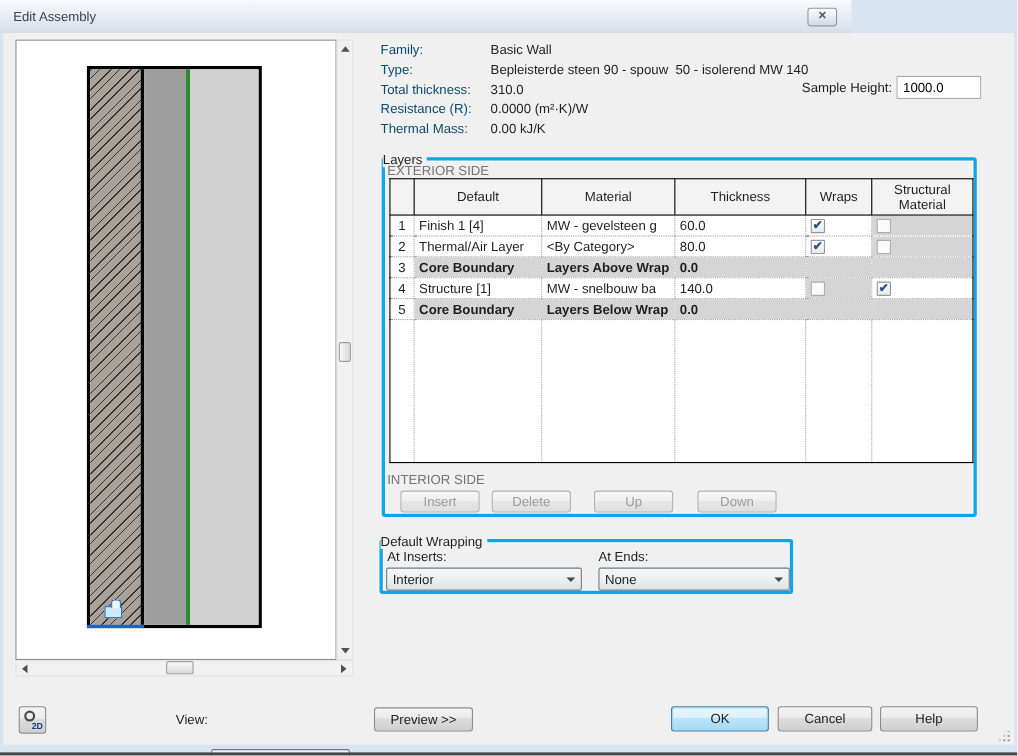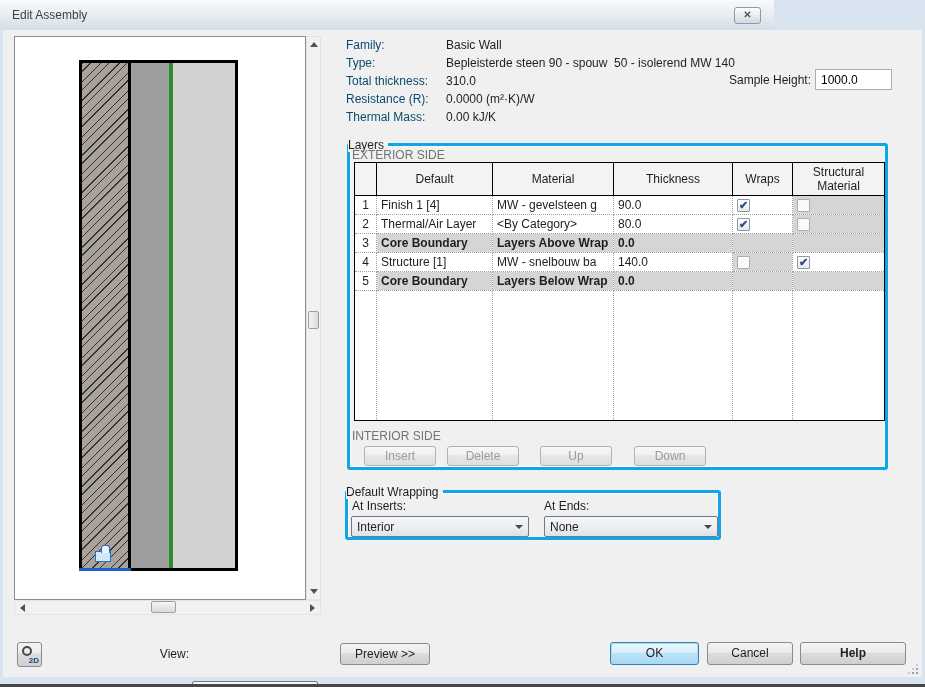--- a/index.html
+++ b/index.html
@@ -95,21 +95,21 @@
 
   
   .btn-2d{position:absolute;left:14px;top:612px;width:25px;height:25px;}
   .icon-2d-circle{position:absolute;left:4px;top:3px;width:10px;height:10px;border:2px solid #4a4a4a;border-radius:50%;}
   .icon-2d-text{position:absolute;right:2px;bottom:1px;font-size:8px;font-weight:bold;color:#17417e;}
   .view-label{position:absolute;left:130px;top:617px;width:56px;text-align:right;}
   .dd-view{left:189px;top:613px;width:126px;height:22px;margin-top:38px;}
   .btn-preview{left:337px;top:613px;width:90px;height:22px;line-height:20px;}
   .btn-ok{left:607px;top:612px;width:89px;height:23px;line-height:21px;}
   .btn-cancel{left:704px;top:612px;width:86px;height:23px;line-height:21px;}
-  .btn-help{left:797px;top:612px;width:106px;height:23px;line-height:21px;font-weight:bold;}
+  .btn-help{left:797px;top:612px;width:89px;height:23px;line-height:21px;}
   .grip{position:absolute;right:4px;bottom:3px;width:12px;height:12px;}
   .grip::after{content:"";position:absolute;right:0;bottom:0;width:2px;height:2px;background:#9aa2ad;
     box-shadow:-4px 0 #9aa2ad,-8px 0 #c6ccd4,0 -4px #9aa2ad,-4px -4px #c6ccd4,0 -8px #c6ccd4;}
 </style>
 </head>
 <body>
 
 <div class="window">
   <div class="titlebar">
     <span class="title-text">Edit Assembly</span>
@@ -178,21 +178,21 @@
           <th>Default</th>
           <th>Material</th>
           <th>Thickness</th>
           <th>Wraps</th>
           <th>Structural Material</th>
         </tr>
         <tr>
           <td class="cell-num">1</td>
           <td>Finish 1 [4]</td>
           <td>MW - gevelsteen g</td>
-          <td>90.0</td>
+          <td>60.0</td>
           <td><span class="cb"><i>✔</i></span></td>
           <td class="cell-gray"><span class="cb cb-dis"><i></i></span></td>
         </tr>
         <tr>
           <td class="cell-num">2</td>
           <td>Thermal/Air Layer</td>
           <td>&lt;By Category&gt;</td>
           <td>80.0</td>
           <td><span class="cb"><i>✔</i></span></td>
           <td class="cell-gray"><span class="cb cb-dis"><i></i></span></td>

